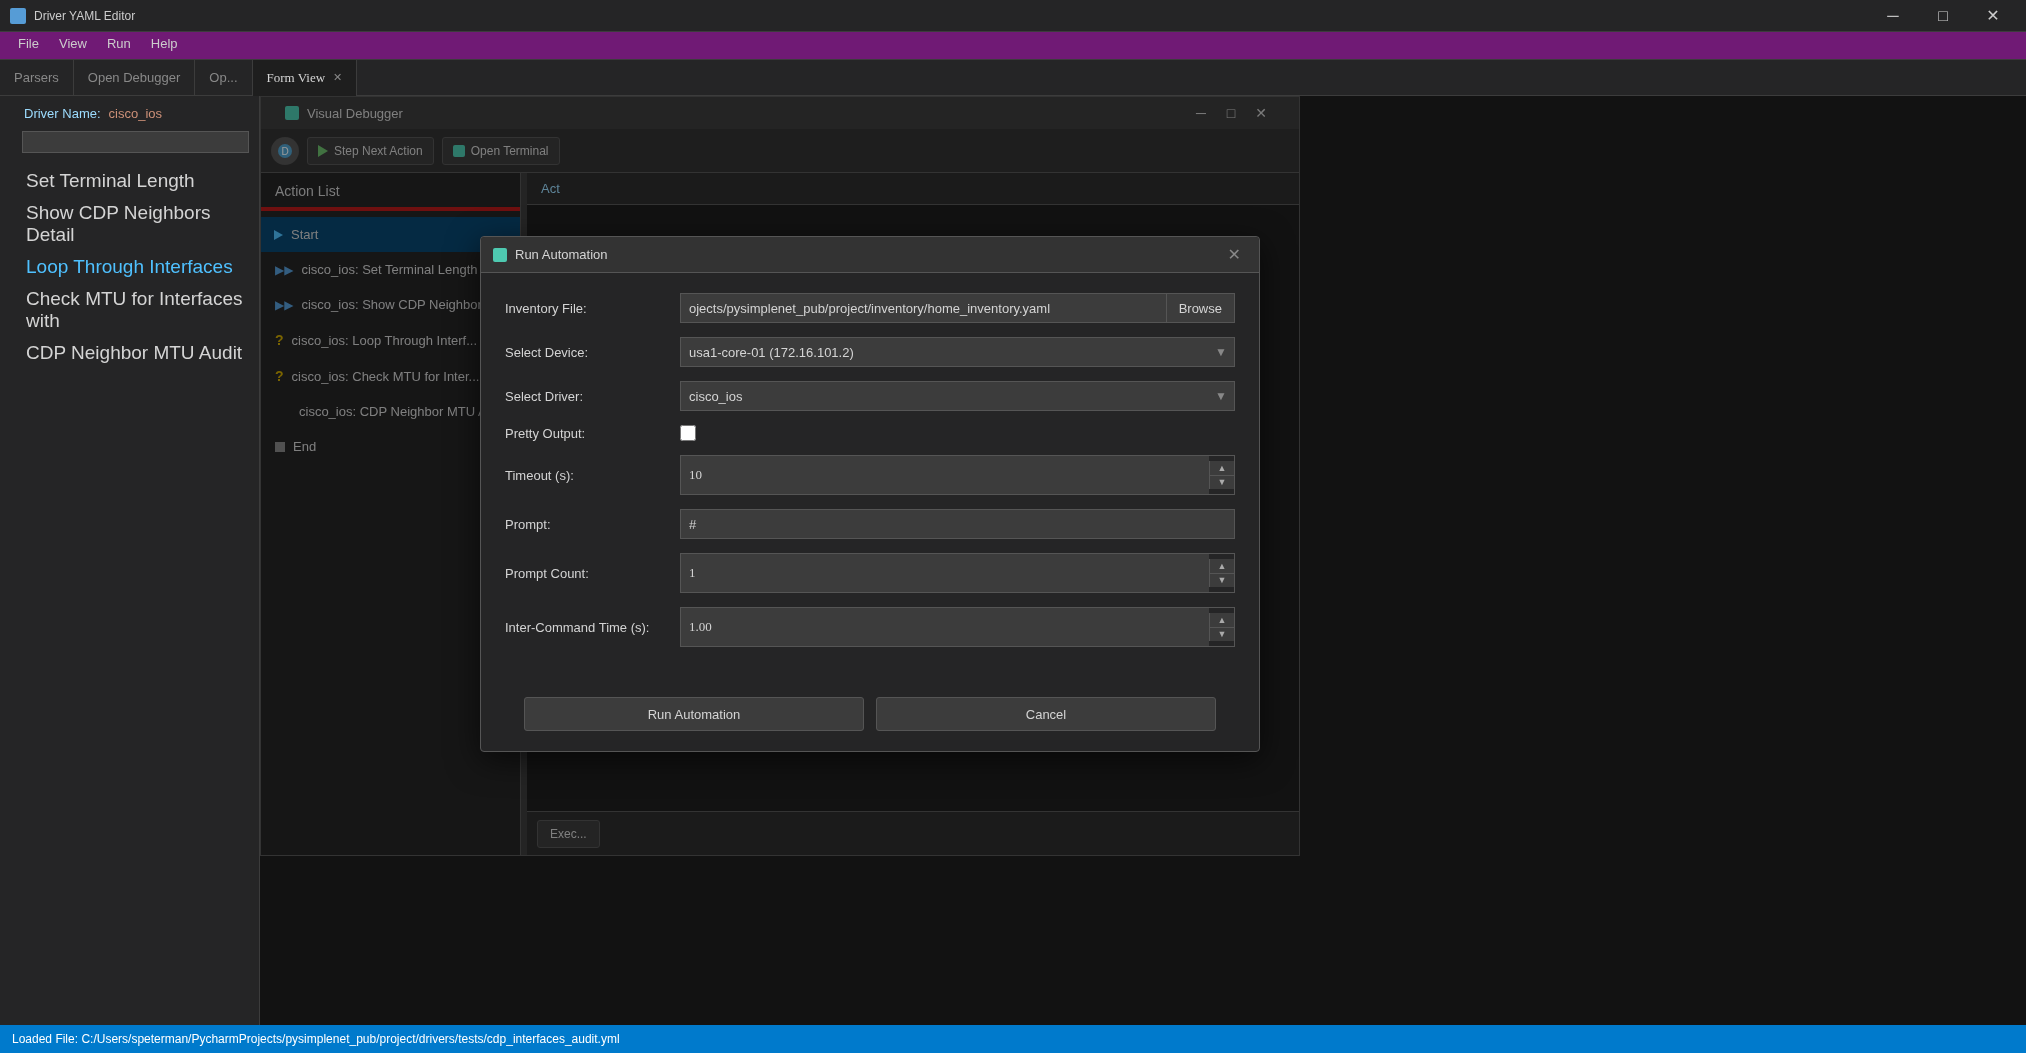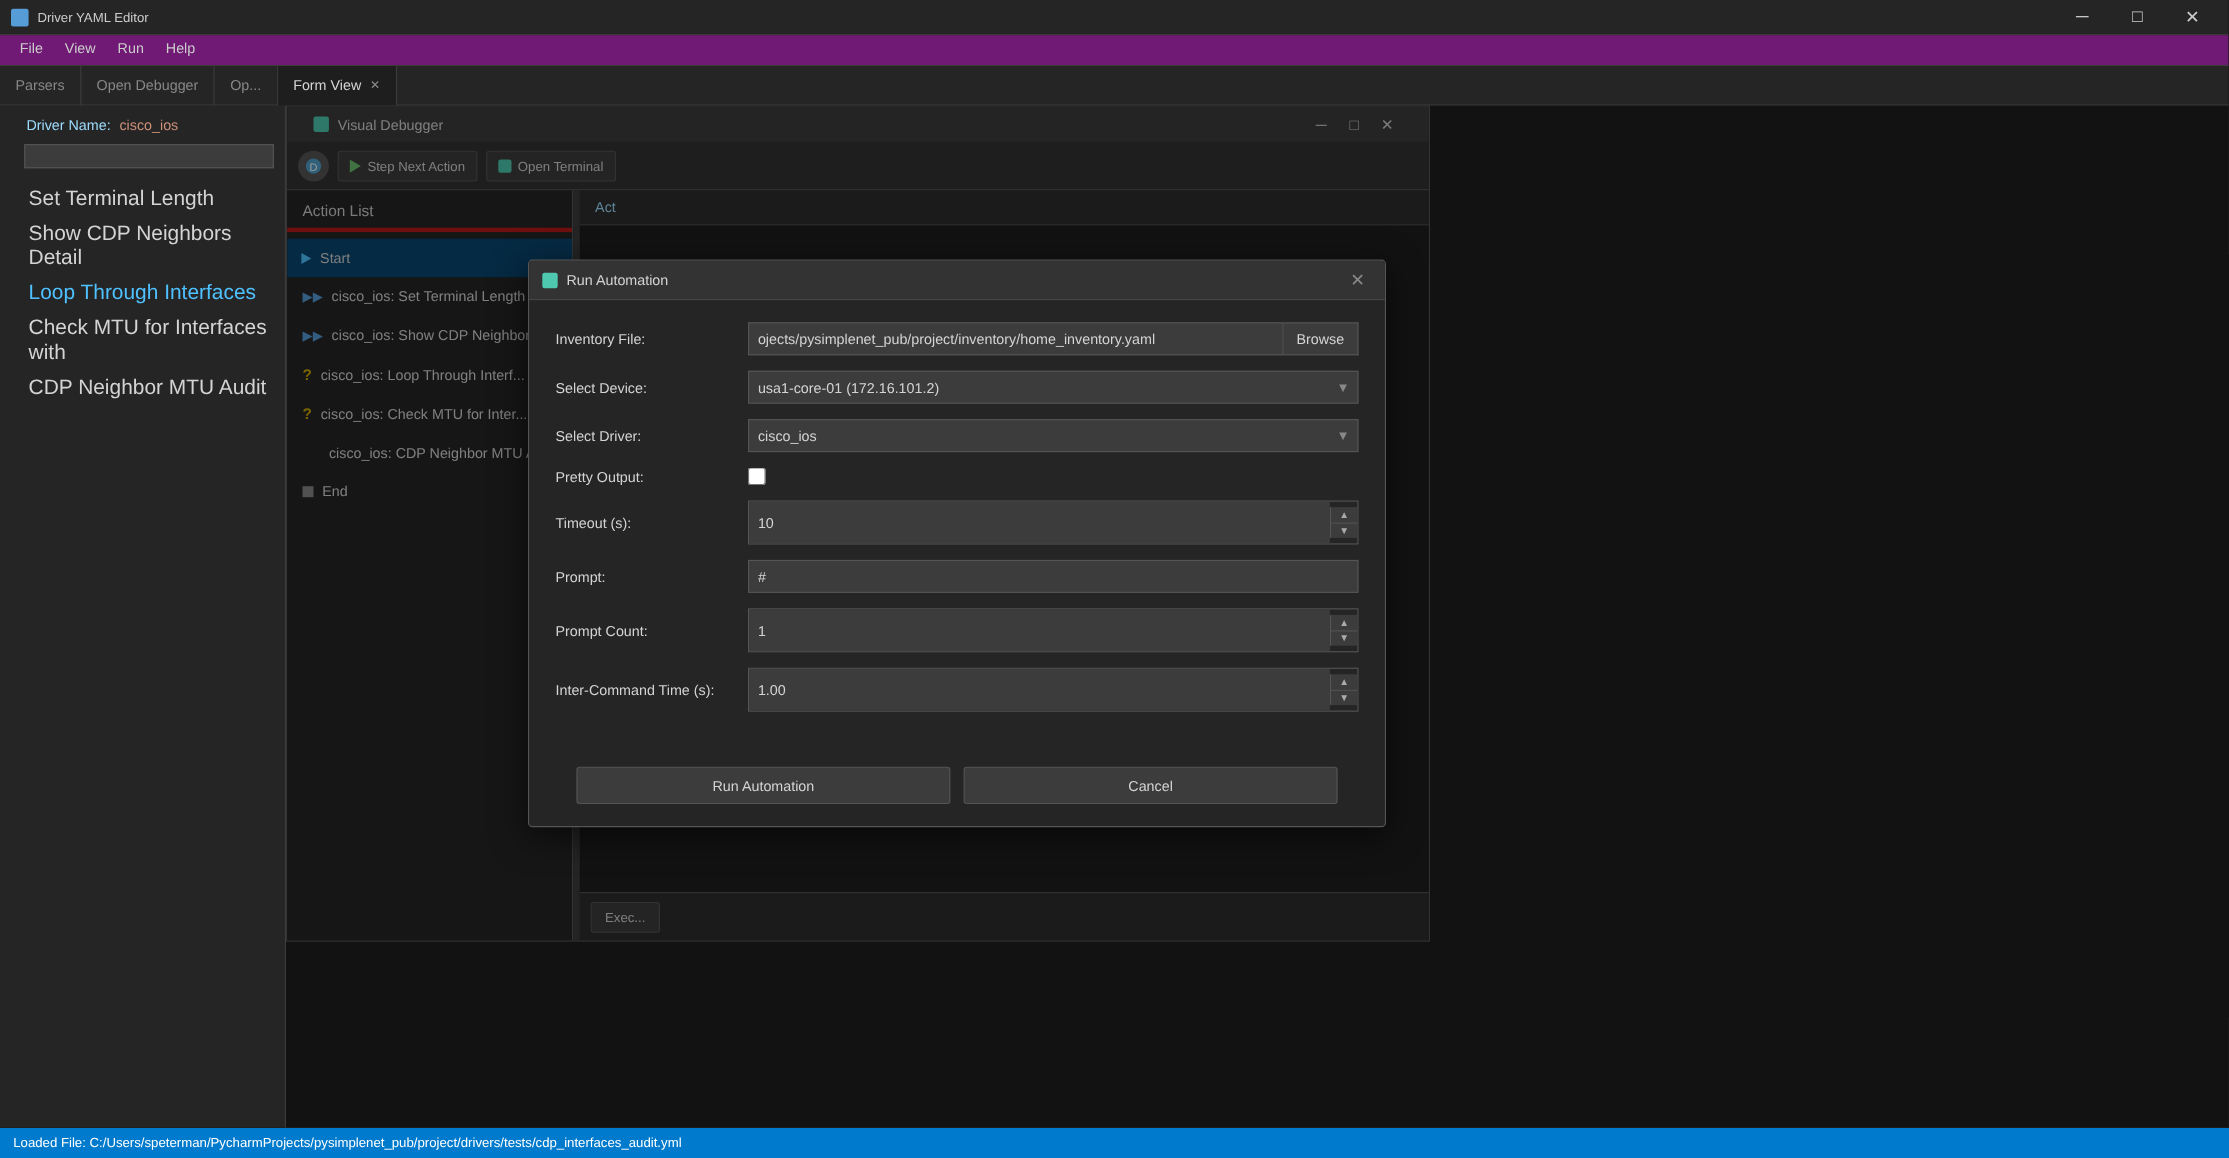--- a/index.html
+++ b/index.html
@@ -81,20 +81,21 @@
       display: flex;
       align-items: center;
       cursor: pointer;
       color: #888;
       font-size: 13px;
       border-right: 1px solid #3c3c3c;
     }
     .tab.active {
       background: #1e1e1e;
       color: #d4d4d4;
+      font-family: Liberation Serif, serif;
     }
     .tab-close {
       margin-left: 8px;
       color: #888;
       font-size: 11px;
       cursor: pointer;
     }
 
     
     #main-layout {
@@ -490,20 +491,21 @@
     }
     .rad-spinner-input {
       flex: 1;
       height: 38px;
       background: #3c3c3c;
       border: none;
       color: #d4d4d4;
       padding: 0 8px;
       font-size: 13px;
       outline: none;
+      font-family: Liberation Serif, serif;
     }
     .rad-spinner-btns {
       display: flex;
       flex-direction: column;
       border-left: 1px solid #555;
     }
     .rad-spin-btn {
       width: 24px; height: 14px;
       background: #3c3c3c;
       border: none;

